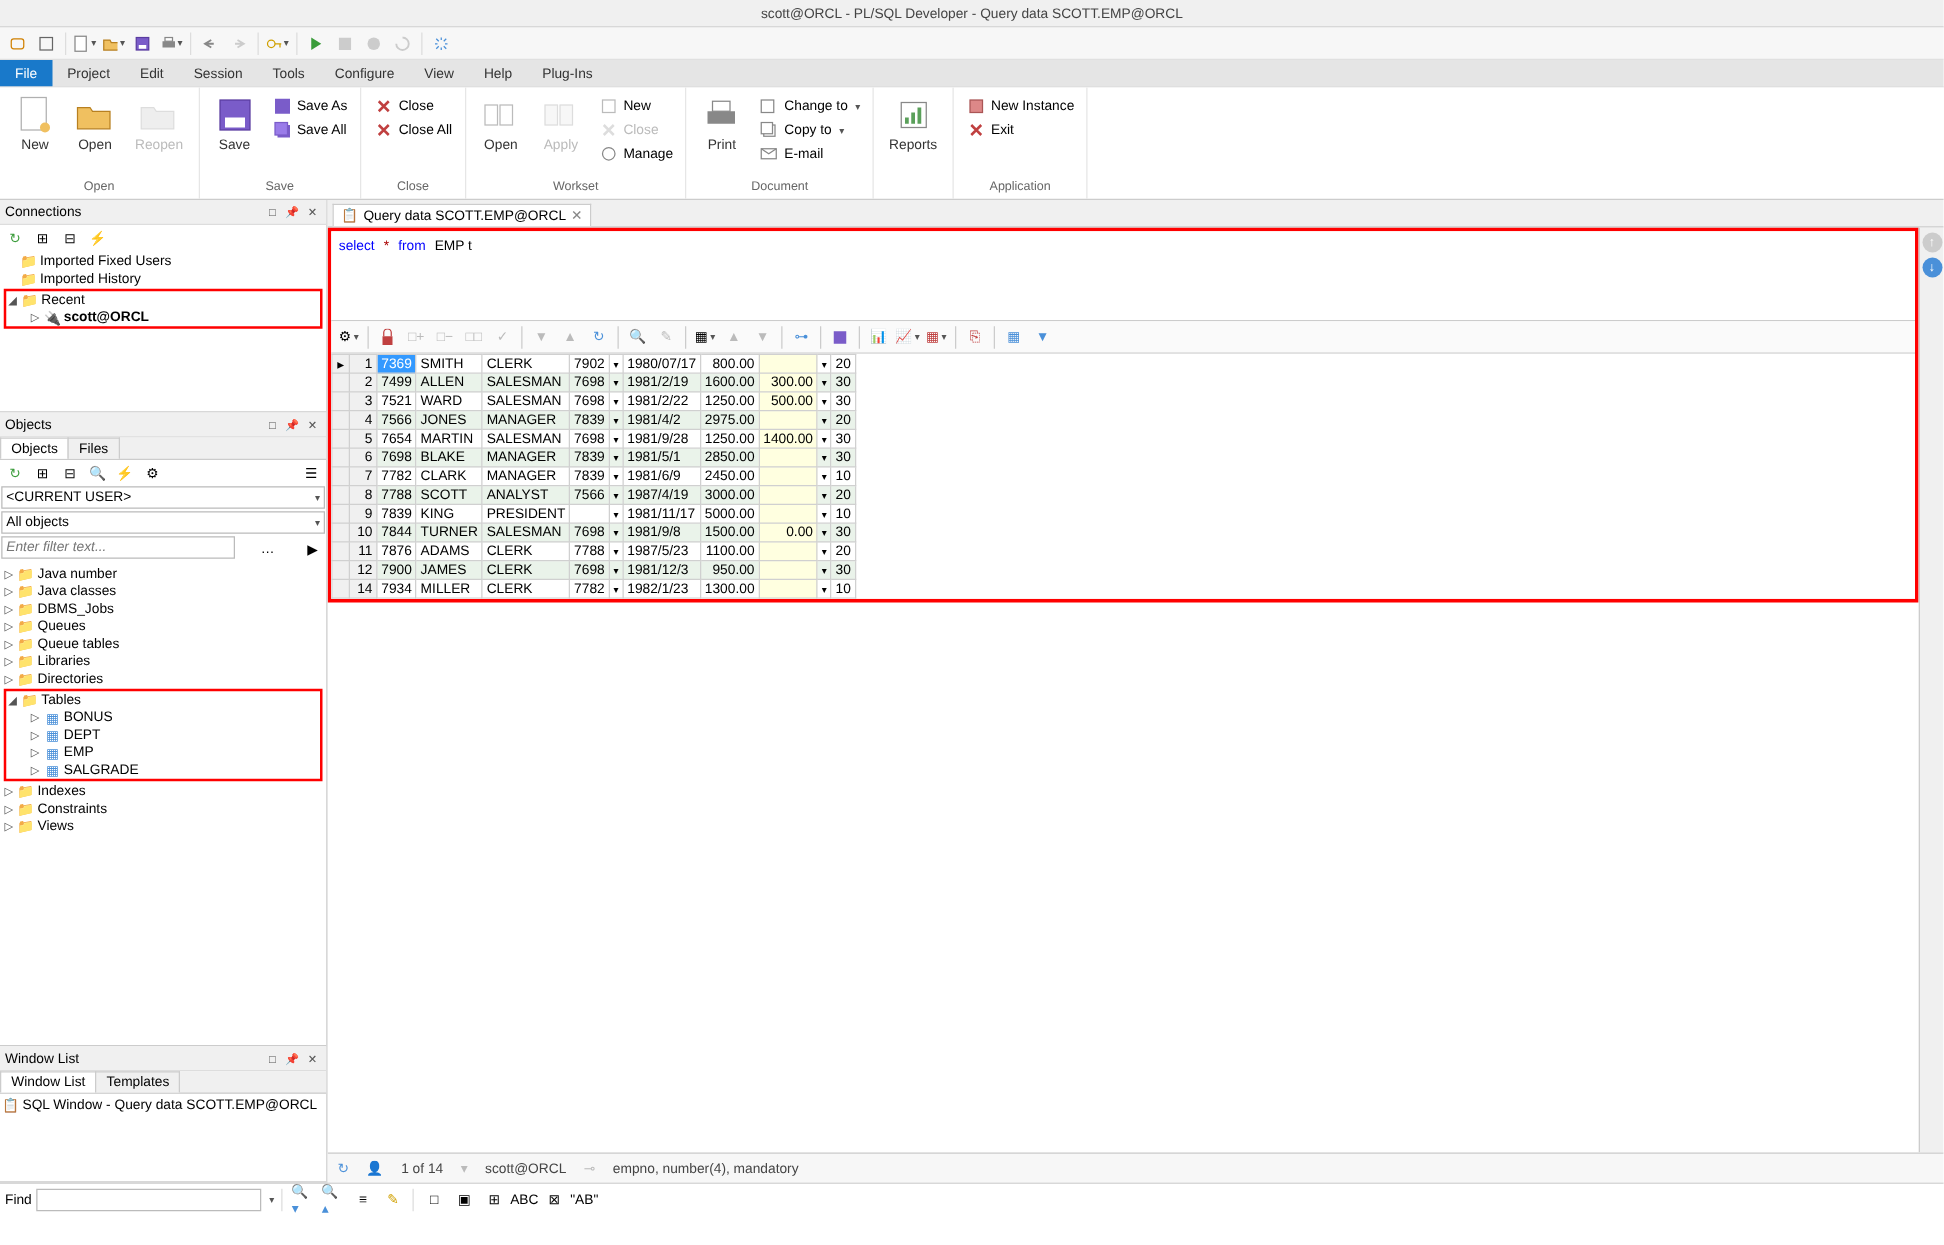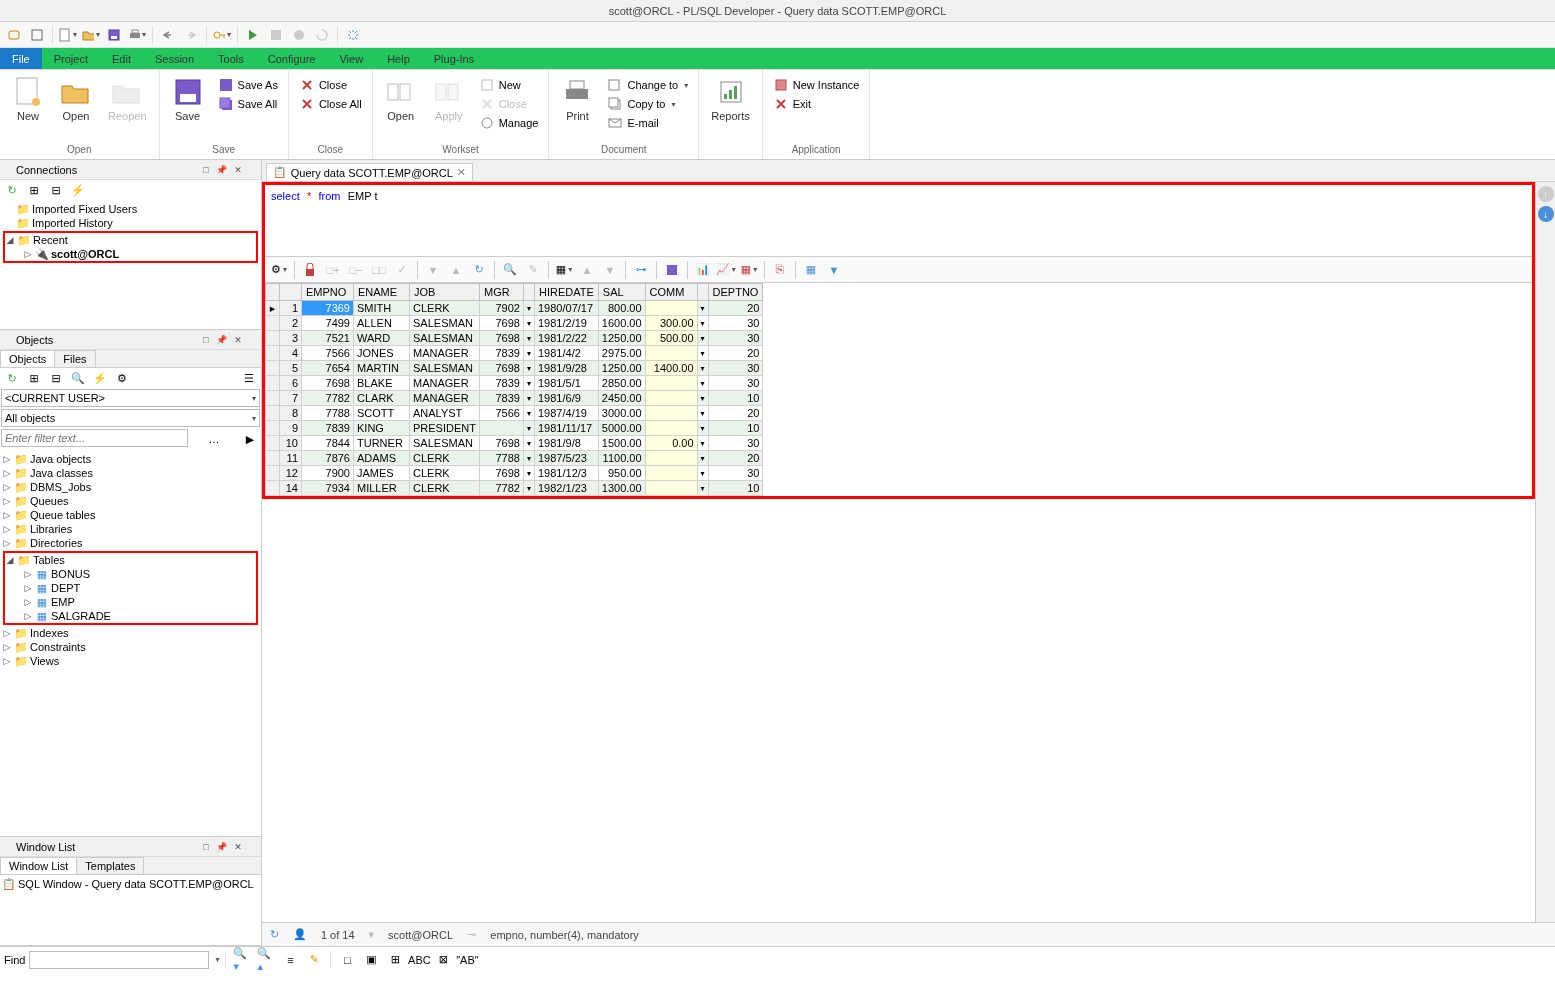--- a/index.html
+++ b/index.html
@@ -2,39 +2,39 @@
 <html><head>
 <meta charset="utf-8">
 <style>
 *{box-sizing:border-box;margin:0;padding:0;font-family:"Segoe UI",Tahoma,Arial,sans-serif;font-size:11px}
 body{background:#fff;overflow:hidden}
 .titlebar{height:22px;background:#f0f0f0;display:flex;align-items:center;justify-content:center;border-bottom:1px solid #d0d0d0}
 .titlebar-text{color:#444}
 .toolbar-top{height:26px;background:#f7f7f7;display:flex;align-items:center;padding:0 4px;gap:3px;border-bottom:1px solid #e0e0e0}
 .tb-btn{width:20px;height:20px;display:flex;align-items:center;justify-content:center;border:1px solid transparent;cursor:pointer}
 .tb-sep{width:1px;height:18px;background:#ddd;margin:0 2px}
-.menubar{height:22px;background:#22c55e;display:flex;align-items:stretch;border-bottom:1px solid #ddd}
+.menubar{height:22px;background:#e5e5e5;display:flex;align-items:stretch;border-bottom:1px solid #ddd}
 .menu-item{padding:0 12px;display:flex;align-items:center;cursor:pointer;color:#333}
 .menu-item.active{background:#1979ca;color:#fff}
 .ribbon{height:90px;background:#fff;display:flex;border-bottom:1px solid #ccc}
 .ribbon-group{border-right:1px solid #e6e6e6;padding:2px 6px;display:flex;flex-direction:column}
 .ribbon-group-body{flex:1;display:flex;align-items:flex-start;gap:4px;padding-top:2px}
 .ribbon-group-label{text-align:center;color:#666;font-size:10px;padding:2px 0}
 .ribbon-big-btn{display:flex;flex-direction:column;align-items:center;gap:2px;padding:2px 6px;cursor:pointer;min-width:40px}
 .ribbon-big-btn .icon{width:32px;height:32px;display:flex;align-items:center;justify-content:center}
 .ribbon-big-btn .lbl{color:#333;text-align:center}
 .ribbon-big-btn.disabled .lbl{color:#bbb}
 .ribbon-stack{display:flex;flex-direction:column;gap:1px;padding-top:2px}
 .ribbon-small-btn{display:flex;align-items:center;gap:4px;padding:1px 4px;cursor:pointer;white-space:nowrap}
 .ribbon-small-btn .icon{width:16px;height:16px;display:inline-flex;align-items:center;justify-content:center}
 .ribbon-small-btn.disabled{color:#bbb}
 .main-area{display:flex;height:calc(100vh - 22px - 26px - 22px - 90px - 24px - 26px)}
 .left-pane{width:262px;display:flex;flex-direction:column;border-right:1px solid #ccc}
 .panel{border-bottom:1px solid #ccc;display:flex;flex-direction:column}
-.panel-header{height:20px;background:#f0f0f0;display:flex;align-items:center;padding:0 16px;justify-content:space-between;border-bottom:1px solid #ddd}
+.panel-header{height:20px;background:#f0f0f0;display:flex;align-items:center;padding:0 4px;justify-content:space-between;border-bottom:1px solid #ddd}
 .panel-header-btns{display:flex;gap:2px}
 .panel-header-btn{width:14px;height:14px;cursor:pointer;display:flex;align-items:center;justify-content:center;font-size:9px;color:#555}
 .panel-toolbar{height:20px;display:flex;align-items:center;gap:2px;padding:0 2px}
 .conn-tree{padding:2px;flex:1;overflow:auto;height:80px}
 .tree-item{display:flex;align-items:center;gap:2px;padding:1px 0}
 .tree-toggle{width:10px;text-align:center;cursor:pointer;color:#555;font-size:9px}
 .tree-icon{width:14px;height:12px;display:inline-flex;align-items:center;justify-content:center}
 .highlight-red{border:2px solid #ff0000;margin:1px}
 .tab-strip{display:flex;border-bottom:1px solid #ccc;background:#f0f0f0}
 .tab{padding:2px 8px;background:#fff;border:1px solid #ccc;border-bottom:none;margin-right:-1px;cursor:pointer;}
@@ -483,21 +483,21 @@
         </div>
       <div style="padding:1px;display:flex;gap:16px">
         <input class="filter-input" style="flex: 1 1 0%;" placeholder="Enter filter text...">
         <span class="tb-btn">…</span>
         <span class="tb-btn">▶</span>
       </div>
       <div class="obj-tree" id="obj-tree">
           <div class="tree-item">
             <span class="tree-toggle">▷</span>
             <span class="tree-icon folder-icon">📁</span>
-            <span>Java objects</span>
+            <span>Java number</span>
           </div>
           <div class="tree-item">
             <span class="tree-toggle">▷</span>
             <span class="tree-icon folder-icon">📁</span>
             <span>Java classes</span>
           </div>
           <div class="tree-item">
             <span class="tree-toggle">▷</span>
             <span class="tree-icon folder-icon">📁</span>
             <span>DBMS_Jobs</span>
@@ -642,34 +642,20 @@
             <div class="sep"></div>
             <div class="btn" style="color:#c04040">⎘</div>
             <div class="sep"></div>
             <div class="btn" style="color:#4a90d9">▦</div>
             <div class="btn" style="color:#4a90d9">▼</div>
           </div>
           <div class="data-grid">
             <table id="grid-table">
                 <tbody>
                   <tr>
-                    <th style="width:14px"></th>
-                    <th style="width:22px"></th>
-                    <th style="width:52px">EMPNO</th>
-                    <th style="width:56px">ENAME</th>
-                    <th style="width:58px">JOB</th>
-                    <th style="width:44px">MGR</th>
-                    <th style="width:10px"></th>
-                    <th style="width:62px">HIREDATE</th>
-                    <th style="width:44px">SAL</th>
-                    <th style="width:52px">COMM</th>
-                    <th style="width:10px"></th>
-                    <th style="width:52px">DEPTNO</th>
-                  </tr>
-                  <tr>
                     <td class="rowsel">▸</td>
                     <td class="rownum">1</td>
                     <td class="cell num-cell selected-cell">7369</td>
                     <td class="cell">SMITH</td>
                     <td class="cell">CLERK</td>
                     <td class="cell num-cell">7902</td>
                     <td class="cell" style="text-align:center;font-size:8px">▾</td>
                     <td class="cell">1980/07/17</td>
                     <td class="cell num-cell">800.00</td>
                     <td class="cell num-cell comm-cell"></td>

